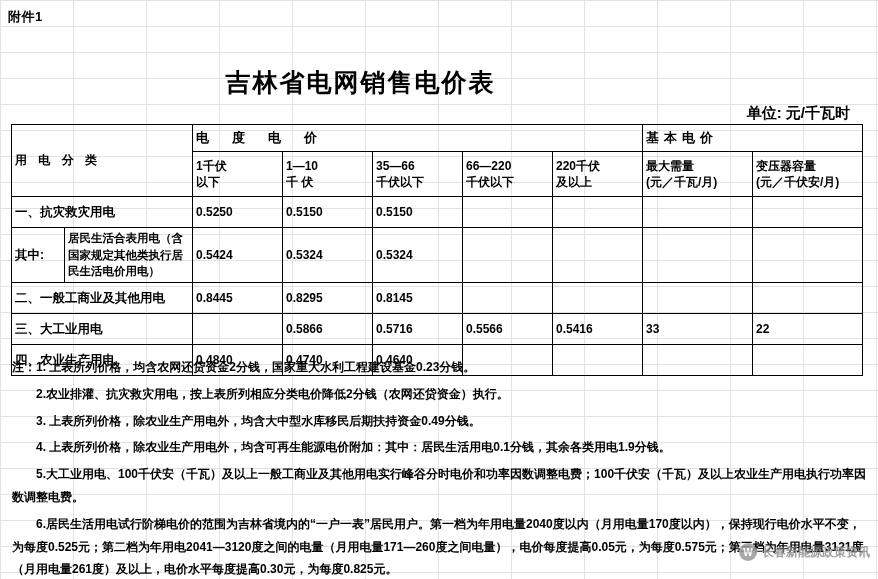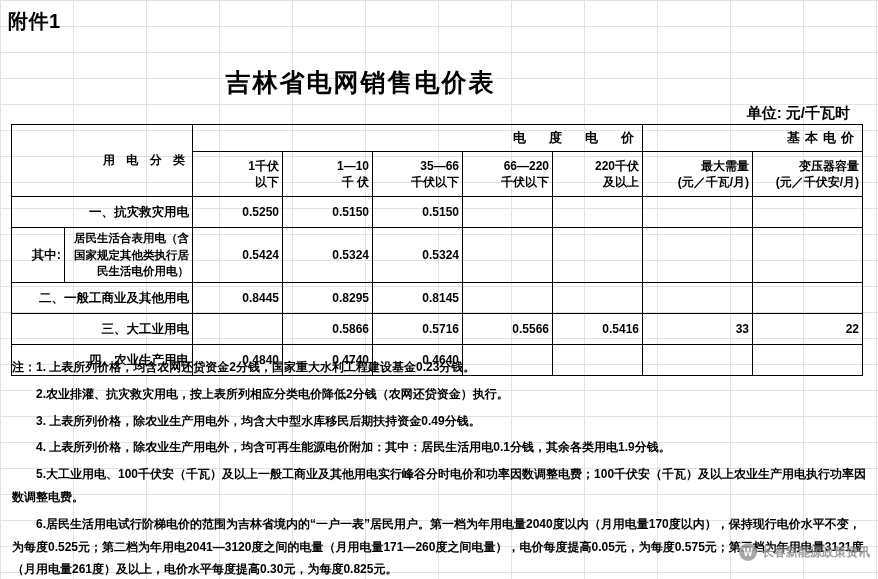--- a/index.html
+++ b/index.html
@@ -29,21 +29,21 @@
   .page {
     position: relative;
     z-index: 1;
     width: 878px;
     height: 579px;
   }
   .attach-label {
     position: absolute;
     left: 8px;
     top: 8px;
-    font-size: 20px;
+    font-size: 13px;
     font-weight: bold;
     letter-spacing: 0.5px;
   }
   .doc-title {
     position: absolute;
     left: 0;
     top: 66px;
     width: 721px;
     text-align: center;
     font-family: "Liberation Serif", serif;
@@ -61,21 +61,21 @@
   table.rate {
     position: absolute;
     left: 11px;
     top: 124px;
     width: 852px;
     border-collapse: collapse;
     font-size: 12px;
   }
   table.rate td, table.rate th {
     border: 1px solid #000;
-    text-align: right;
+    text-align: left;
     vertical-align: middle;
     padding: 2px 3px;
     font-weight: bold;
   }
   .hdr-class {
     width: 262px;
     letter-spacing: 4px;
     font-size: 12px;
   }
   .sub-hdr {

